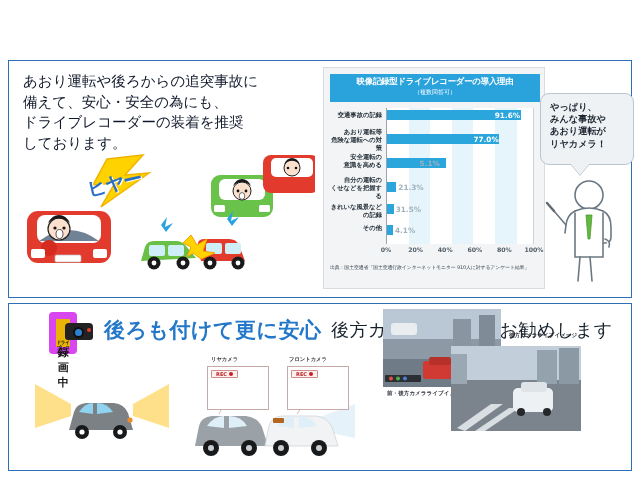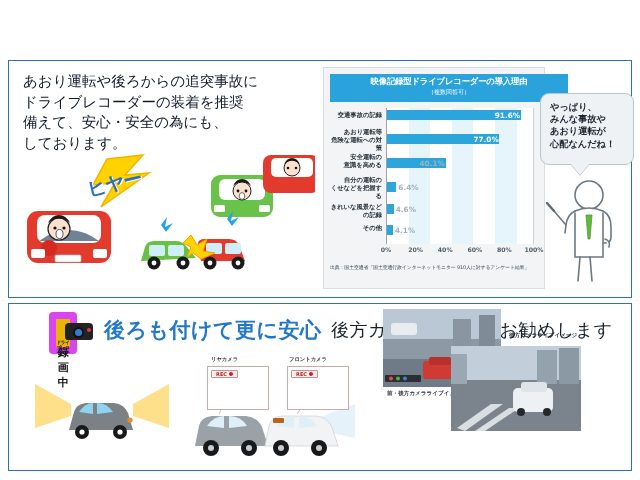--- a/index.html
+++ b/index.html
@@ -44,21 +44,21 @@
     transform: rotate(-13deg); letter-spacing:-1px;
     text-shadow: 1px 1px 0 #fff;
   }
 
   
   .chart-card {
     position:absolute; left:314px; top:6px; width:222px; height:222px;
     background:#f2f4f6; border:1px solid #d8dde2;
   }
   .chart-title-bar {
-    position:absolute; left:6px; top:6px; width:238px; height:28px;
+    position:absolute; left:6px; top:6px; width:210px; height:28px;
     background:#2aa3dd; color:#fff; text-align:center; padding-top:3px;
   }
   .chart-title { font-size:8.4px; font-weight:bold; line-height:1.1; letter-spacing:-0.2px;}
   .chart-sub { font-size:6px; margin-top:2px; }
 
   .plot {
     position:absolute; left:62px; top:40px; width:148px; height:136px;
     background:#ffffff; border-left:1px solid #9aa3ab;
     border-right:1px solid #cdd3d8;
   }
@@ -167,22 +167,22 @@
 </head>
 <body>
 
 <div id="page">
 
 
   <div class="top-panel">
 
     <div class="lead-text">
       <div>あおり運転や後ろからの追突事故に</div>
+      <div>備えて、安心・安全の為にも、</div>
       <div>ドライブレコーダーの装着を推奨</div>
-      <div>備えて、安心・安全の為にも、</div>
       <div>しております。</div>
     </div>
 
     <div class="illus-left">
       <svg width="300" height="140" viewBox="0 0 300 140" aria-hidden="true">
 
         <polygon points="92,6 128,2 110,22 134,20 86,54 100,30 78,32" fill="#ffd200" stroke="#f0b400" stroke-width="1.5"></polygon>
 
         <g>
           <rect x="12" y="58" width="84" height="52" rx="11" fill="#e23b2e"></rect>
@@ -284,44 +284,44 @@
 
         <div class="bar" id="bar0" style="left: 0px; top: 2px; width: 91.6%; background: rgb(43, 166, 221);"></div>
         <div class="bar" id="bar1" style="left: 0px; top: 26px; width: 77%; background: rgb(43, 166, 221);"></div>
         <div class="bar" id="bar2" style="left: 0px; top: 50px; width: 40.1%; background: rgb(43, 166, 221);"></div>
         <div class="bar" id="bar3" style="left: 0px; top: 74px; width: 6.4%; background: rgb(43, 166, 221);"></div>
         <div class="bar" id="bar4" style="left: 0px; top: 96px; width: 4.6%; background: rgb(43, 166, 221);"></div>
         <div class="bar" id="bar5" style="left: 0px; top: 117px; width: 4.1%; background: rgb(43, 166, 221);"></div>
 
         <div class="barval" id="val0" style="top: 3px; left: calc(91.6% - 26px);">91.6%</div>
         <div class="barval" id="val1" style="top: 27px; left: calc(77% - 26px);">77.0%</div>
-        <div class="barval out" id="val2" style="top: 51px; left: calc(40.1% - 26px);">40.1%</div>
-        <div class="barval out" id="val3" style="top: 75px; left: calc(6.4% + 2px);">6.4%</div>
-        <div class="barval out" id="val4" style="top: 97px; left: calc(4.6% + 2px);">4.6%</div>
+        <div class="barval out" id="val2" style="top: 51px; left: calc(40.1% - 26px);">5.1%</div>
+        <div class="barval out" id="val3" style="top: 75px; left: calc(6.4% + 2px);">21.3%</div>
+        <div class="barval out" id="val4" style="top: 97px; left: calc(4.6% + 2px);">31.5%</div>
         <div class="barval out" id="val5" style="top: 118px; left: calc(4.1% + 2px);">4.1%</div>
       </div>
 
       <div class="xaxis">
         <span class="xtick" style="left:0%;">0%</span>
         <span class="xtick" style="left:20%;">20%</span>
         <span class="xtick" style="left:40%;">40%</span>
         <span class="xtick" style="left:60%;">60%</span>
         <span class="xtick" style="left:80%;">80%</span>
         <span class="xtick" style="left:100%;">100%</span>
       </div>
 
       <div class="source">出典：国土交通省「国土交通行政インターネットモニター 910人に対するアンケート結果」</div>
     </div>
 
     <div class="bubble">
       <div class="bubble-text">
         <div>やっぱり、</div>
         <div>みんな事故や</div>
         <div>あおり運転が</div>
-        <div>心配なんだね！</div>
+        <div>リヤカメラ！</div>
       </div>
     </div>
     <div class="bubble-tail"></div>
 
     <div class="figure">
       <svg width="86" height="112" viewBox="0 0 86 112" aria-hidden="true">
         <g fill="#fff" stroke="#6b7883" stroke-width="1.6" stroke-linecap="round">
           <circle cx="44" cy="22" r="14"></circle>
           <path d="M30 38 q14 -6 28 0 q8 4 8 16 l0 10 q0 6 -6 6 l-2 0"></path>
           <path d="M30 38 q-8 4 -9 14 l-1 8"></path>

